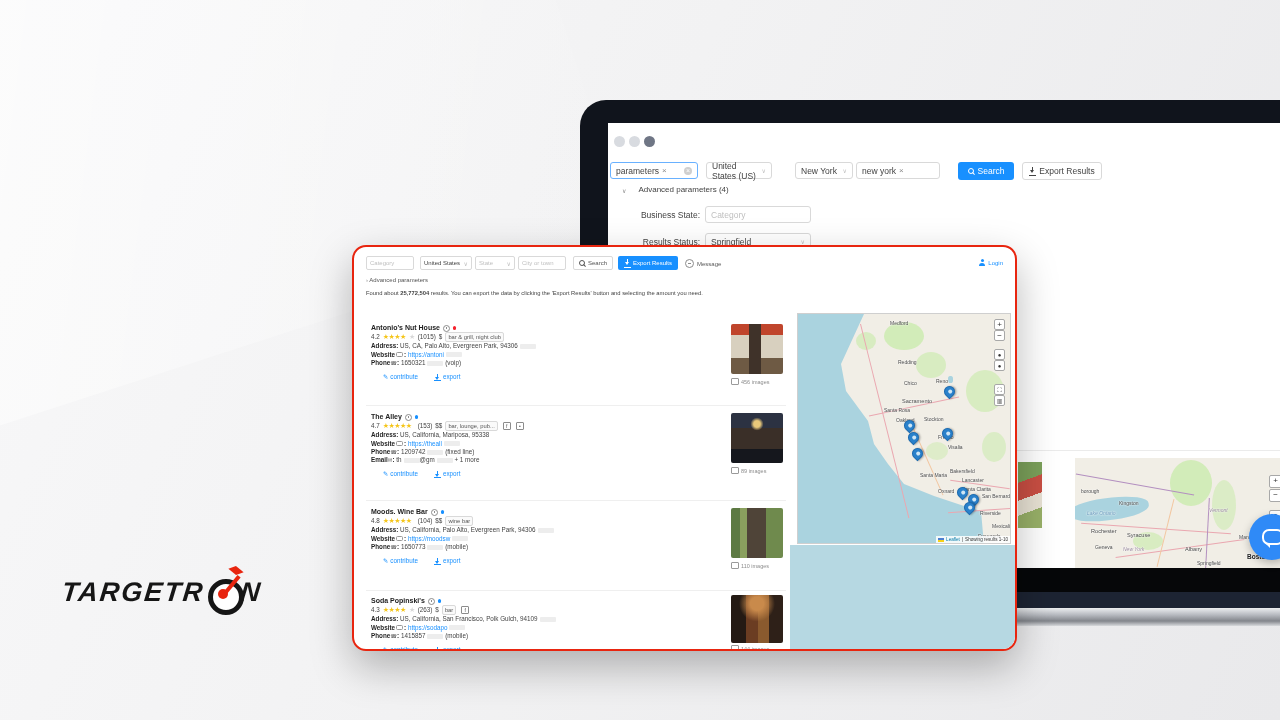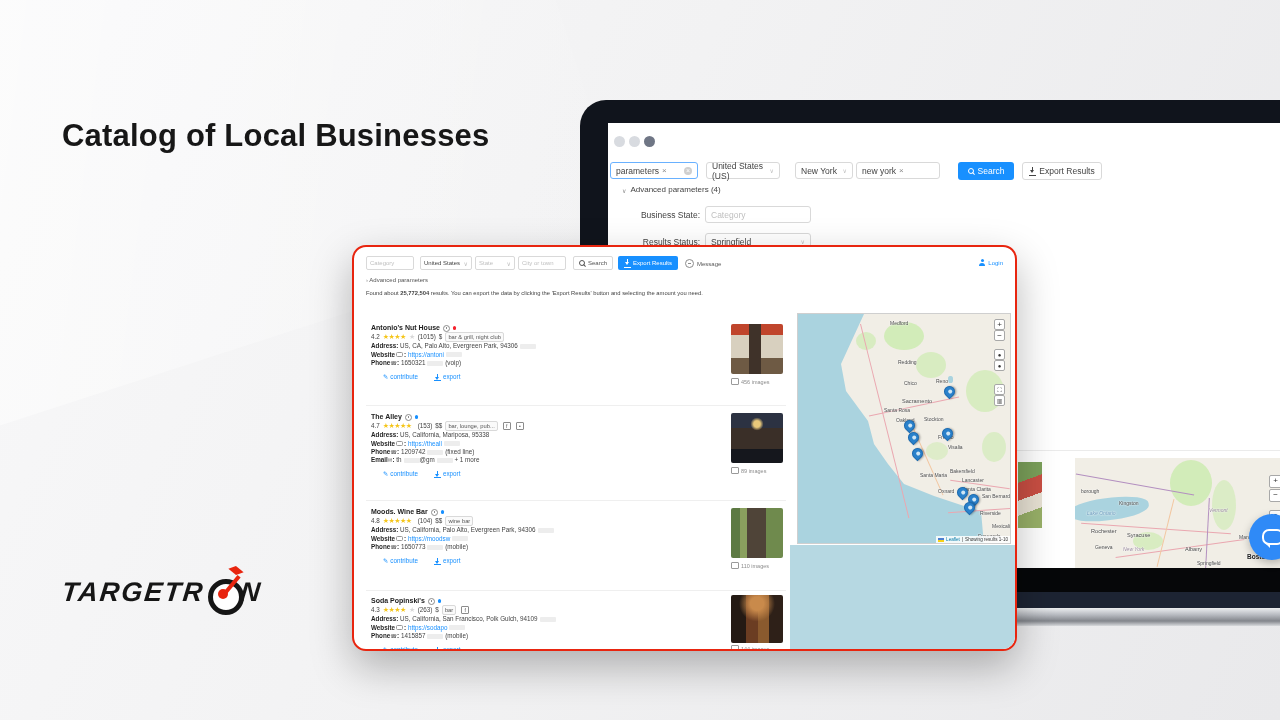--- a/index.html
+++ b/index.html
@@ -120,58 +120,57 @@
   .chatbub .tail{position:absolute;left:16px;top:29px;width:0;height:0;border-left:5px solid transparent;border-top:5px solid #fff}
   .divline{position:absolute;background:#ebebeb}
   .foodsliver{position:absolute;background:linear-gradient(160deg,#7ba05a 0 28%,#c94f43 28% 52%,#e8e2d4 52% 72%,#98b068 72%)}
 </style>
 </head>
 <body>
 
 <div id="stage">
   <div class="streak" style="left:-120px;top:-80px;width:700px;height:420px"></div>
 
-  <div class="headline">Catalog of Local Businesses</div>
 
   <div class="laptop-frame"></div>
   <div class="laptop-screen"></div>
   <div class="strip-black"></div>
   <div class="strip-navy"></div>
   <div class="strip-base"></div>
 
   <div class="wdot" style="left:614px;top:136px;background:#d8dbe0"></div>
   <div class="wdot" style="left:629px;top:136px;background:#d8dbe0"></div>
   <div class="wdot" style="left:644px;top:136px;background:#6f7685"></div>
 
   <div class="fld focus" style="left:610px;top:162px;width:88px">
     <span>parameters</span>
     <span class="xg">×</span>
     <span class="i-clear" style="margin-left:auto"></span>
   </div>
-  <div class="fld" style="left:706px;top:162px;width:74px">
+  <div class="fld" style="left:706px;top:162px;width:66px">
     <span>United States (US)</span>
     <span class="chev">∨</span>
   </div>
   <div class="fld" style="left:795px;top:162px;width:58px">
     <span>New York</span>
     <span class="chev">∨</span>
   </div>
   <div class="fld" style="left:856px;top:162px;width:84px">
     <span>new york</span>
     <span class="xg">×</span>
   </div>
   <div class="btn-blue" style="left:958px;top:162px;width:56px">
     <span class="i-search"></span>
     <span>Search</span>
   </div>
   <div class="btn-white" style="left:1022px;top:162px;width:80px">
     <span class="i-down"></span>
     <span>Export Results</span>
   </div>
-  <div class="abs" style="left:622px;top:185px;font-size:8px;color:#434343;display:flex;gap:4px;align-items:flex-end">
+  <div class="abs" style="left:622px;top:185px;font-size:8px;color:#434343;display:flex;gap:12px;align-items:flex-end">
     <span style="font-size:6px;color:#8c8c8c">∨</span>
     <span>Advanced parameters (4)</span>
   </div>
   <div class="abs" style="left:600px;top:210px;width:100px;text-align:right;font-size:8.5px;color:#434343">Business State:</div>
   <div class="fld" style="left:705px;top:206px;width:106px">
     <span class="plc">Category</span>
   </div>
   <div class="abs" style="left:600px;top:237px;width:100px;text-align:right;font-size:8.5px;color:#434343">Results Status:</div>
   <div class="fld" style="left:705px;top:233px;width:106px">
     <span>Springfield</span>

